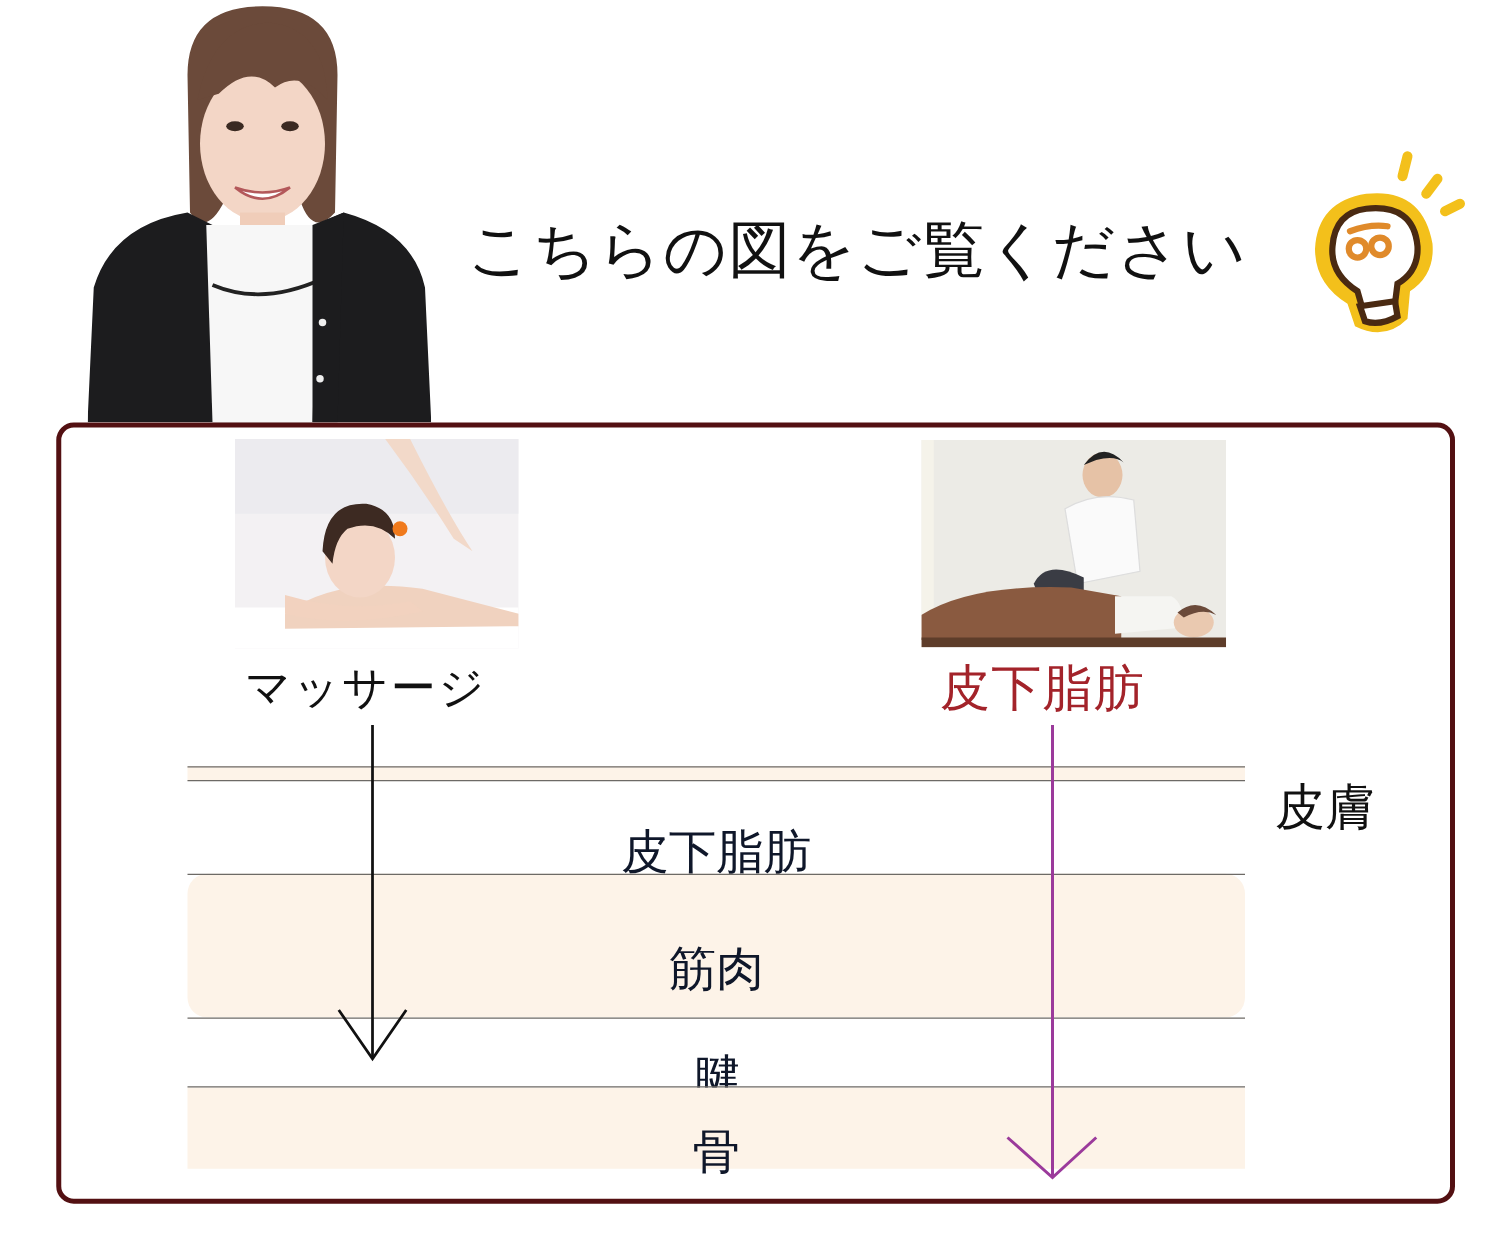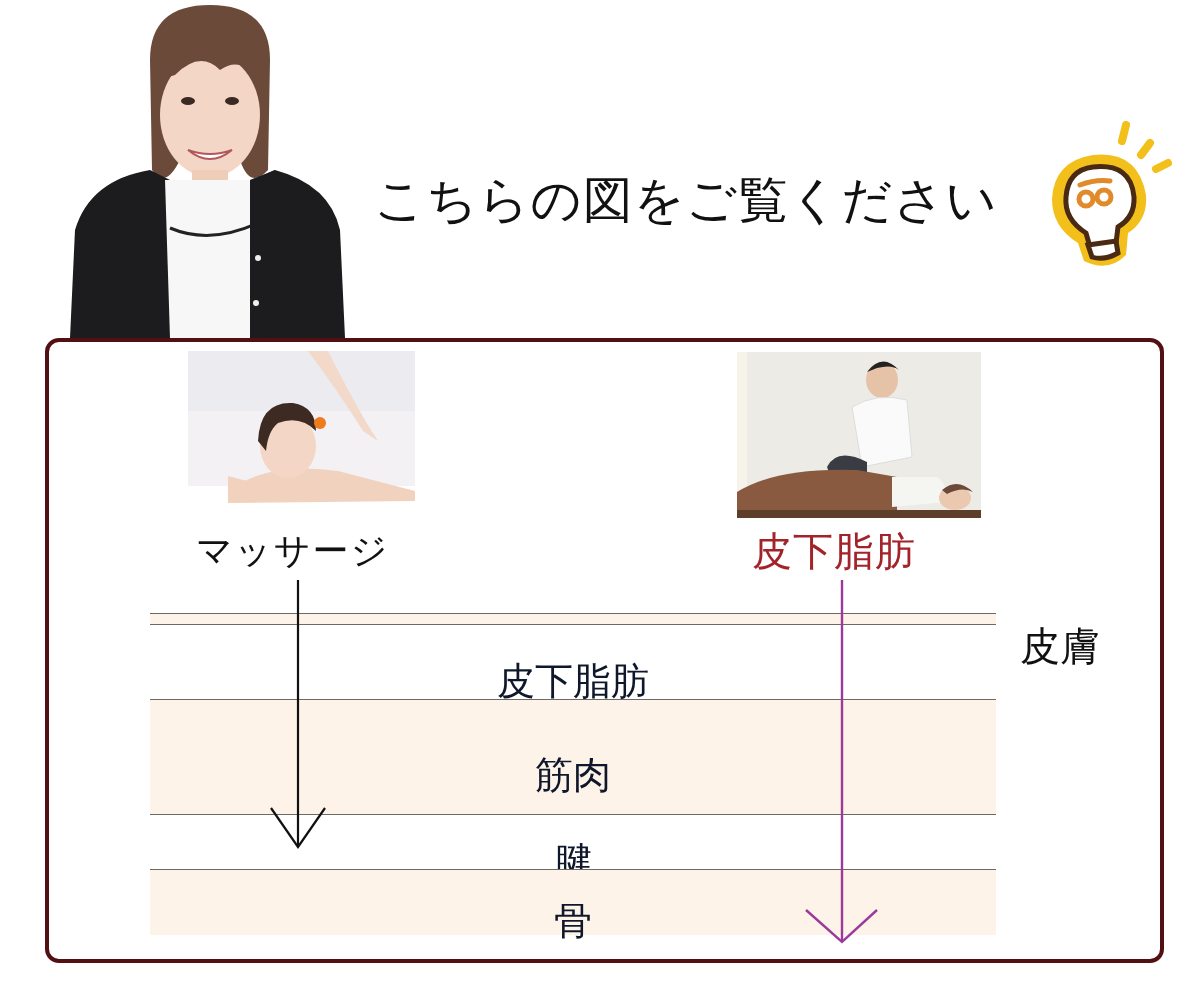--- a/index.html
+++ b/index.html
@@ -119,21 +119,21 @@
   </svg>
 </div>
 
 <div class="abs label-massage">マッサージ</div>
 <div class="abs label-correction">皮下脂肪</div>
 
 <div class="abs layer cream" style="top:613px; height:12px;"></div>
 <div class="abs layer white" style="top:625px; height:74px;">
   <span class="layer-text">皮下脂肪</span>
 </div>
-<div class="abs layer cream" style="top:699px; height:115px;">
+<div class="abs layer cream" style="top:699px; height:115px;border-radius:16px;">
   <span class="layer-text">筋肉</span>
 </div>
 <div class="abs layer white" style="top:814px; height:56px;">
   <span class="layer-text">腱</span>
 </div>
 <div class="abs layer cream" style="top:870px; height:65px;">
   <span class="layer-text">骨</span>
 </div>
 
 <div class="abs layer-line" style="top:613px;"></div>

